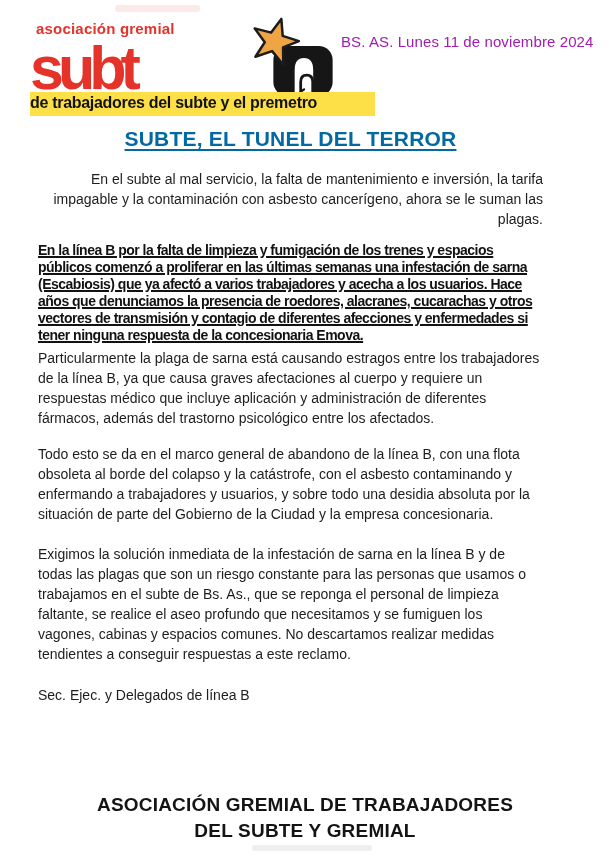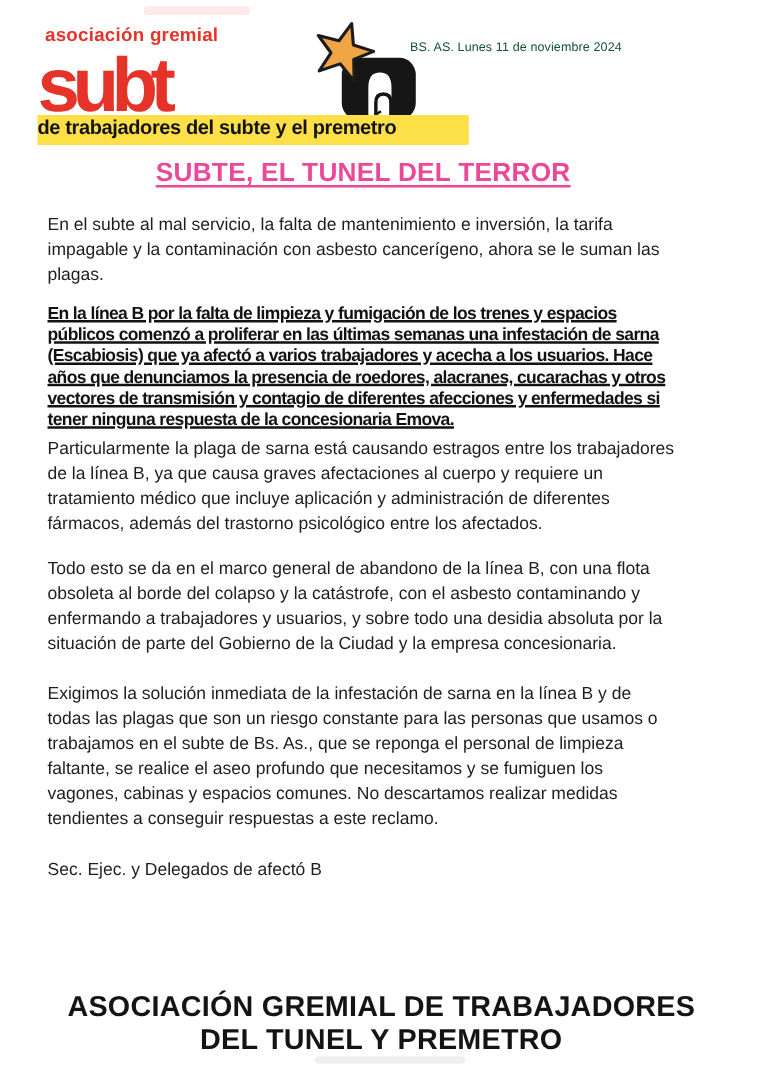--- a/index.html
+++ b/index.html
@@ -20,44 +20,44 @@
   .tunnel-icon{position:absolute;left:243px;top:38px;z-index:2;}
   .star-icon{position:absolute;left:220px;top:8px;z-index:4;}
   .logo-tagline{
     position:absolute;left:0;top:84px;z-index:5;width:345px;height:22px;
     background:#fde047;font-size:16px;font-weight:bold;letter-spacing:-.3px;color:#121212;
     padding-top:2px;
   }
   .top-smudge{position:absolute;left:115px;top:5px;width:85px;height:7px;z-index:0;
     background:rgba(229,51,42,.10);border-radius:3px;}
   .dateline{
-    position:absolute;left:328px;top:33px;
-    font-size:10px;color:#14532d;letter-spacing:.1px;white-space:nowrap;
+    position:absolute;left:341px;top:33px;
+    font-size:15px;color:#a21caf;letter-spacing:.1px;white-space:nowrap;
   }
   
   .doc-body{position:absolute;left:38px;top:126px;width:505px;}
   .doc-title{
-    text-align:center;font-size:21px;font-weight:bold;color:#ec4899;
+    text-align:center;font-size:21px;font-weight:bold;color:#0369a1;
     text-decoration:underline;text-decoration-thickness:2px;text-underline-offset:3px;
     margin:0 0 17px 0;line-height:26px;letter-spacing:.2px;
   }
   .doc-body p{margin:0 0 16px 0;font-size:14px;line-height:20px;}
-  p.para-1{margin-bottom:13px;}
+  p.para-1{margin-bottom:13px;text-align:right;}
   p.em{
     font-weight:bold;text-decoration:underline;text-decoration-thickness:1.5px;
     letter-spacing:-.5px;line-height:17px;color:#121212;margin-bottom:4px;
   }
   p.para-4{margin-bottom:20px;}
   p.para-5{margin-bottom:21px;}
   p.para-6{margin-bottom:8px;}
   .signature{font-size:14px;line-height:20px;margin:0;}
   
   .footer{
     position:absolute;left:0;top:792px;width:610px;text-align:center;
-    font-size:23px;font-weight:bold;line-height:26px;color:#141414;letter-spacing:.2px;
+    font-size:19px;font-weight:bold;line-height:26px;color:#141414;letter-spacing:.2px;
   }
   .bottom-smudge{
     position:absolute;left:252px;top:845px;width:120px;height:6px;
     background:#f0efef;border-radius:3px;
   }
 </style>
 </head>
 <body>
 
 <div class="page">
@@ -86,27 +86,27 @@
     <div class="logo-tagline">de trabajadores del subte y el premetro</div>
   </div>
 
   <div class="dateline">BS. AS. Lunes 11 de noviembre 2024</div>
 
   <div class="doc-body">
     <h1 class="doc-title">SUBTE, EL TUNEL DEL TERROR</h1>
 
     <p class="para-1">En el subte al mal servicio, la falta de mantenimiento e inversión, la tarifa impagable y la contaminación con asbesto cancerígeno, ahora se le suman las plagas.</p>
     <p class="em para-2">En la línea B por la falta de limpieza y fumigación de los trenes y espacios públicos comenzó a proliferar en las últimas semanas una infestación de sarna (Escabiosis) que ya afectó a varios trabajadores y acecha a los usuarios. Hace años que denunciamos la presencia de roedores, alacranes, cucarachas y otros vectores de transmisión y contagio de diferentes afecciones y enfermedades si tener ninguna respuesta de la concesionaria Emova.</p>
-    <p class="para-3">Particularmente la plaga de sarna está causando estragos entre los trabajadores de la línea B, ya que causa graves afectaciones al cuerpo y requiere un tratamiento médico que incluye aplicación y administración de diferentes fármacos, además del trastorno psicológico entre los afectados.</p>
+    <p class="para-3">Particularmente la plaga de sarna está causando estragos entre los trabajadores de la línea B, ya que causa graves afectaciones al cuerpo y requiere un respuestas médico que incluye aplicación y administración de diferentes fármacos, además del trastorno psicológico entre los afectados.</p>
     <p class="para-4">Todo esto se da en el marco general de abandono de la línea B, con una flota obsoleta al borde del colapso y la catástrofe, con el asbesto contaminando y enfermando a trabajadores y usuarios, y sobre todo una desidia absoluta por la situación de parte del Gobierno de la Ciudad y la empresa concesionaria.</p>
     <p class="para-5">Exigimos la solución inmediata de la infestación de sarna en la línea B y de todas las plagas que son un riesgo constante para las personas que usamos o trabajamos en el subte de Bs. As., que se reponga el personal de limpieza faltante, se realice el aseo profundo que necesitamos y se fumiguen los vagones, cabinas y espacios comunes. No descartamos realizar medidas tendientes a conseguir respuestas a este reclamo.</p>
 
-    <p class="signature">Sec. Ejec. y Delegados de afectó B</p>
+    <p class="signature">Sec. Ejec. y Delegados de línea B</p>
   </div>
 
   <div class="footer">
     <div>ASOCIACIÓN GREMIAL DE TRABAJADORES</div>
-    <div>DEL TUNEL Y PREMETRO</div>
+    <div>DEL SUBTE Y GREMIAL</div>
   </div>
 
   <div class="bottom-smudge"></div>
 
 </div>
 
 </body></html>

